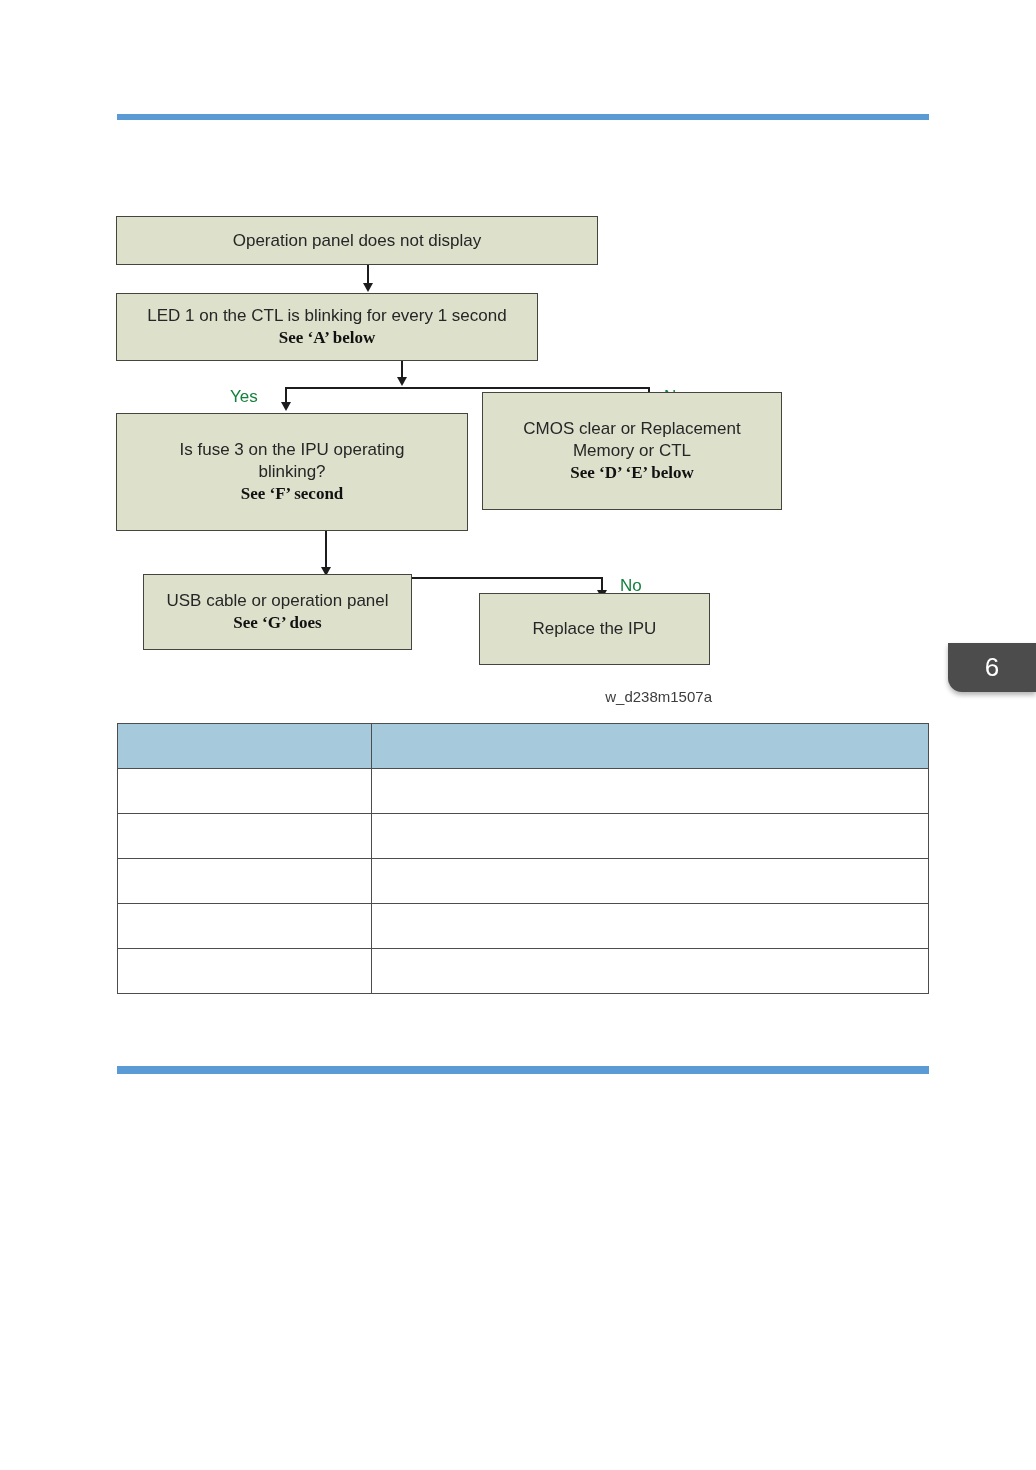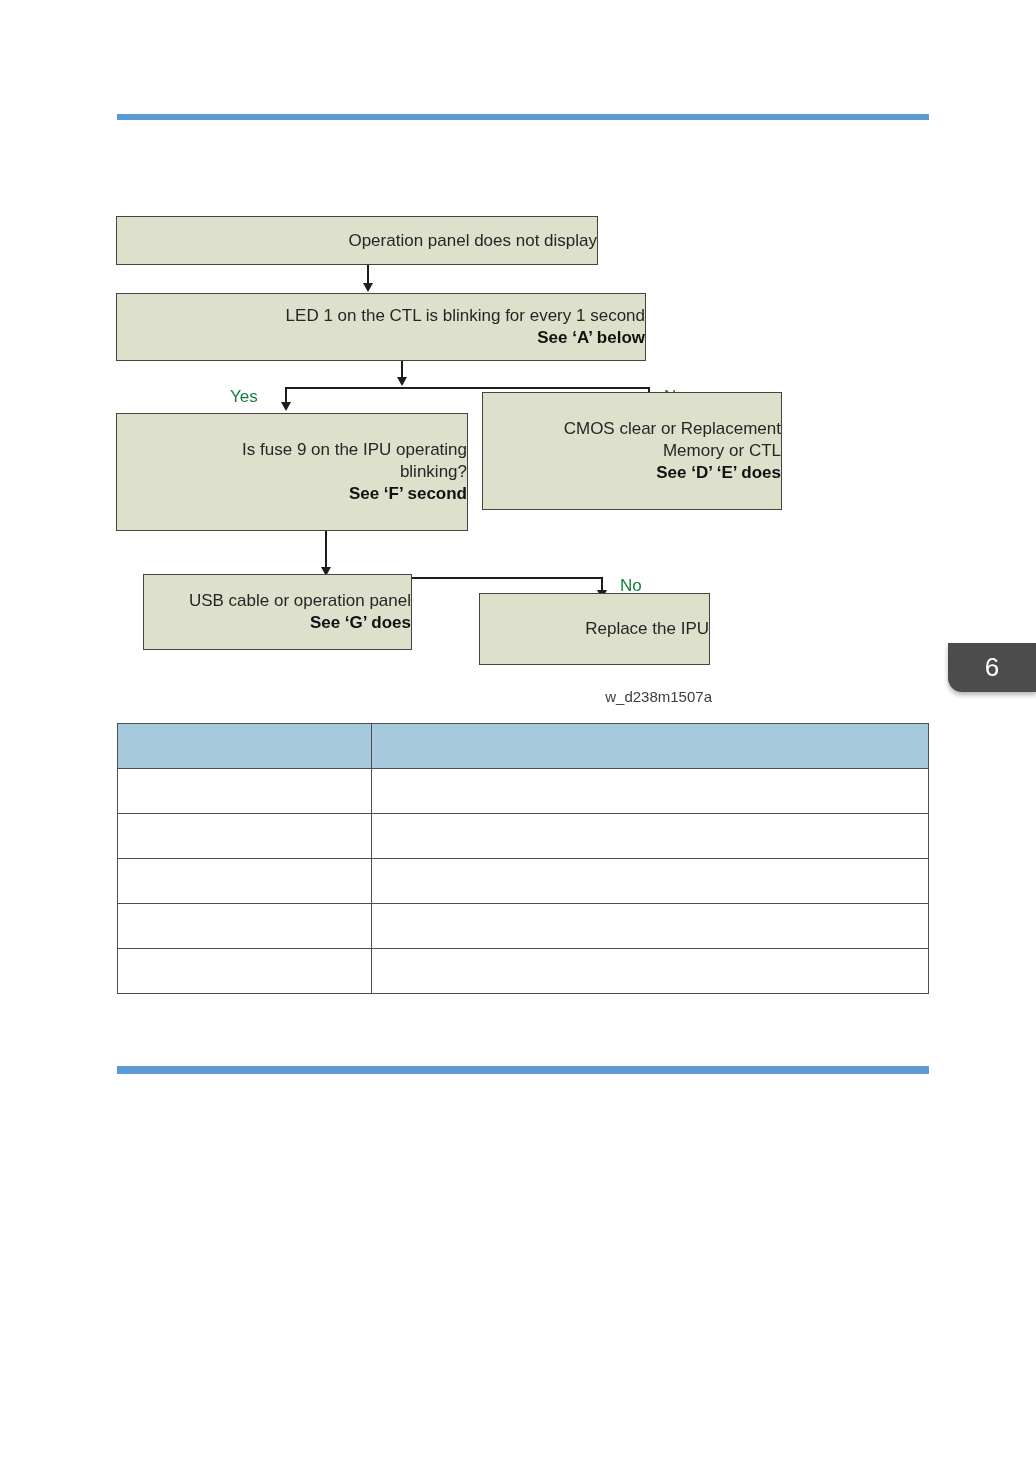--- a/index.html
+++ b/index.html
@@ -20,25 +20,25 @@
   .rule{position:absolute;left:117px;width:812px;background:var(--rule_blue);}
   .rule-top{top:114px;height:6px;}
   .rule-bottom{top:1066px;height:8px;}
 
   .connectors{position:absolute;left:0;top:0;width:1036px;height:1470px;pointer-events:none;}
 
   .node{
     position:absolute;
     background:var(--node_fill);
     border:1.7px solid var(--node_border);
-    display:flex;flex-direction:column;align-items:flex-end;justify-content:center;
+    display:flex;flex-direction:column;align-items:center;justify-content:center;
     text-align:center;
     font-size:17px;line-height:22px;color:#262626;
   }
-  .node .bold{font-weight:bold;color:#111;}
+  .node .bold{font-weight:bold;color:#111;font-family:Liberation Serif, serif;}
 
   .branch-label{
     position:absolute;font-size:17px;color:#15803d;text-align:left;
   }
 
   .figure-caption{
     position:absolute;left:480px;top:688px;width:232px;
     text-align:right;font-size:15px;color:#3d3d3d;
   }
 
@@ -86,38 +86,38 @@
       <polygon points="321,567 331,567 326,576"></polygon>
       <polygon points="217,590 227,590 222,599"></polygon>
       <polygon points="597,590 607,590 602,599"></polygon>
     </g>
   </svg>
 
   <div class="node" style="left:116px;top:216px;width:482px;height:49px;">
     <div>Operation panel does not display</div>
   </div>
 
-  <div class="node" style="left:116px;top:293px;width:530px;height:68px;">
+  <div class="node" style="left:116px;top:293px;width:422px;height:68px;">
     <div>LED 1 on the CTL is blinking for every 1 second</div>
     <div class="bold">See ‘A’ below</div>
   </div>
 
   <div class="branch-label" style="left:230px;top:387px;width:50px;">Yes</div>
   <div class="branch-label" style="left:664px;top:387px;width:48px;">No</div>
 
   <div class="node" style="left:116px;top:413px;width:352px;height:118px;">
-    <div>Is fuse 9 on the IPU operating</div>
+    <div>Is fuse 3 on the IPU operating</div>
     <div>blinking?</div>
     <div class="bold">See ‘F’ second</div>
   </div>
 
   <div class="node" style="left:482px;top:392px;width:300px;height:118px;">
     <div>CMOS clear or Replacement</div>
     <div>Memory or CTL</div>
-    <div class="bold">See ‘D’ ‘E’ does</div>
+    <div class="bold">See ‘D’ ‘E’ below</div>
   </div>
 
   <div class="branch-label" style="left:166px;top:575px;width:52px;">Yes</div>
   <div class="branch-label" style="left:620px;top:576px;width:48px;">No</div>
 
   <div class="node" style="left:143px;top:574px;width:269px;height:76px;">
     <div>USB cable or operation panel</div>
     <div class="bold">See ‘G’ does</div>
   </div>
 

